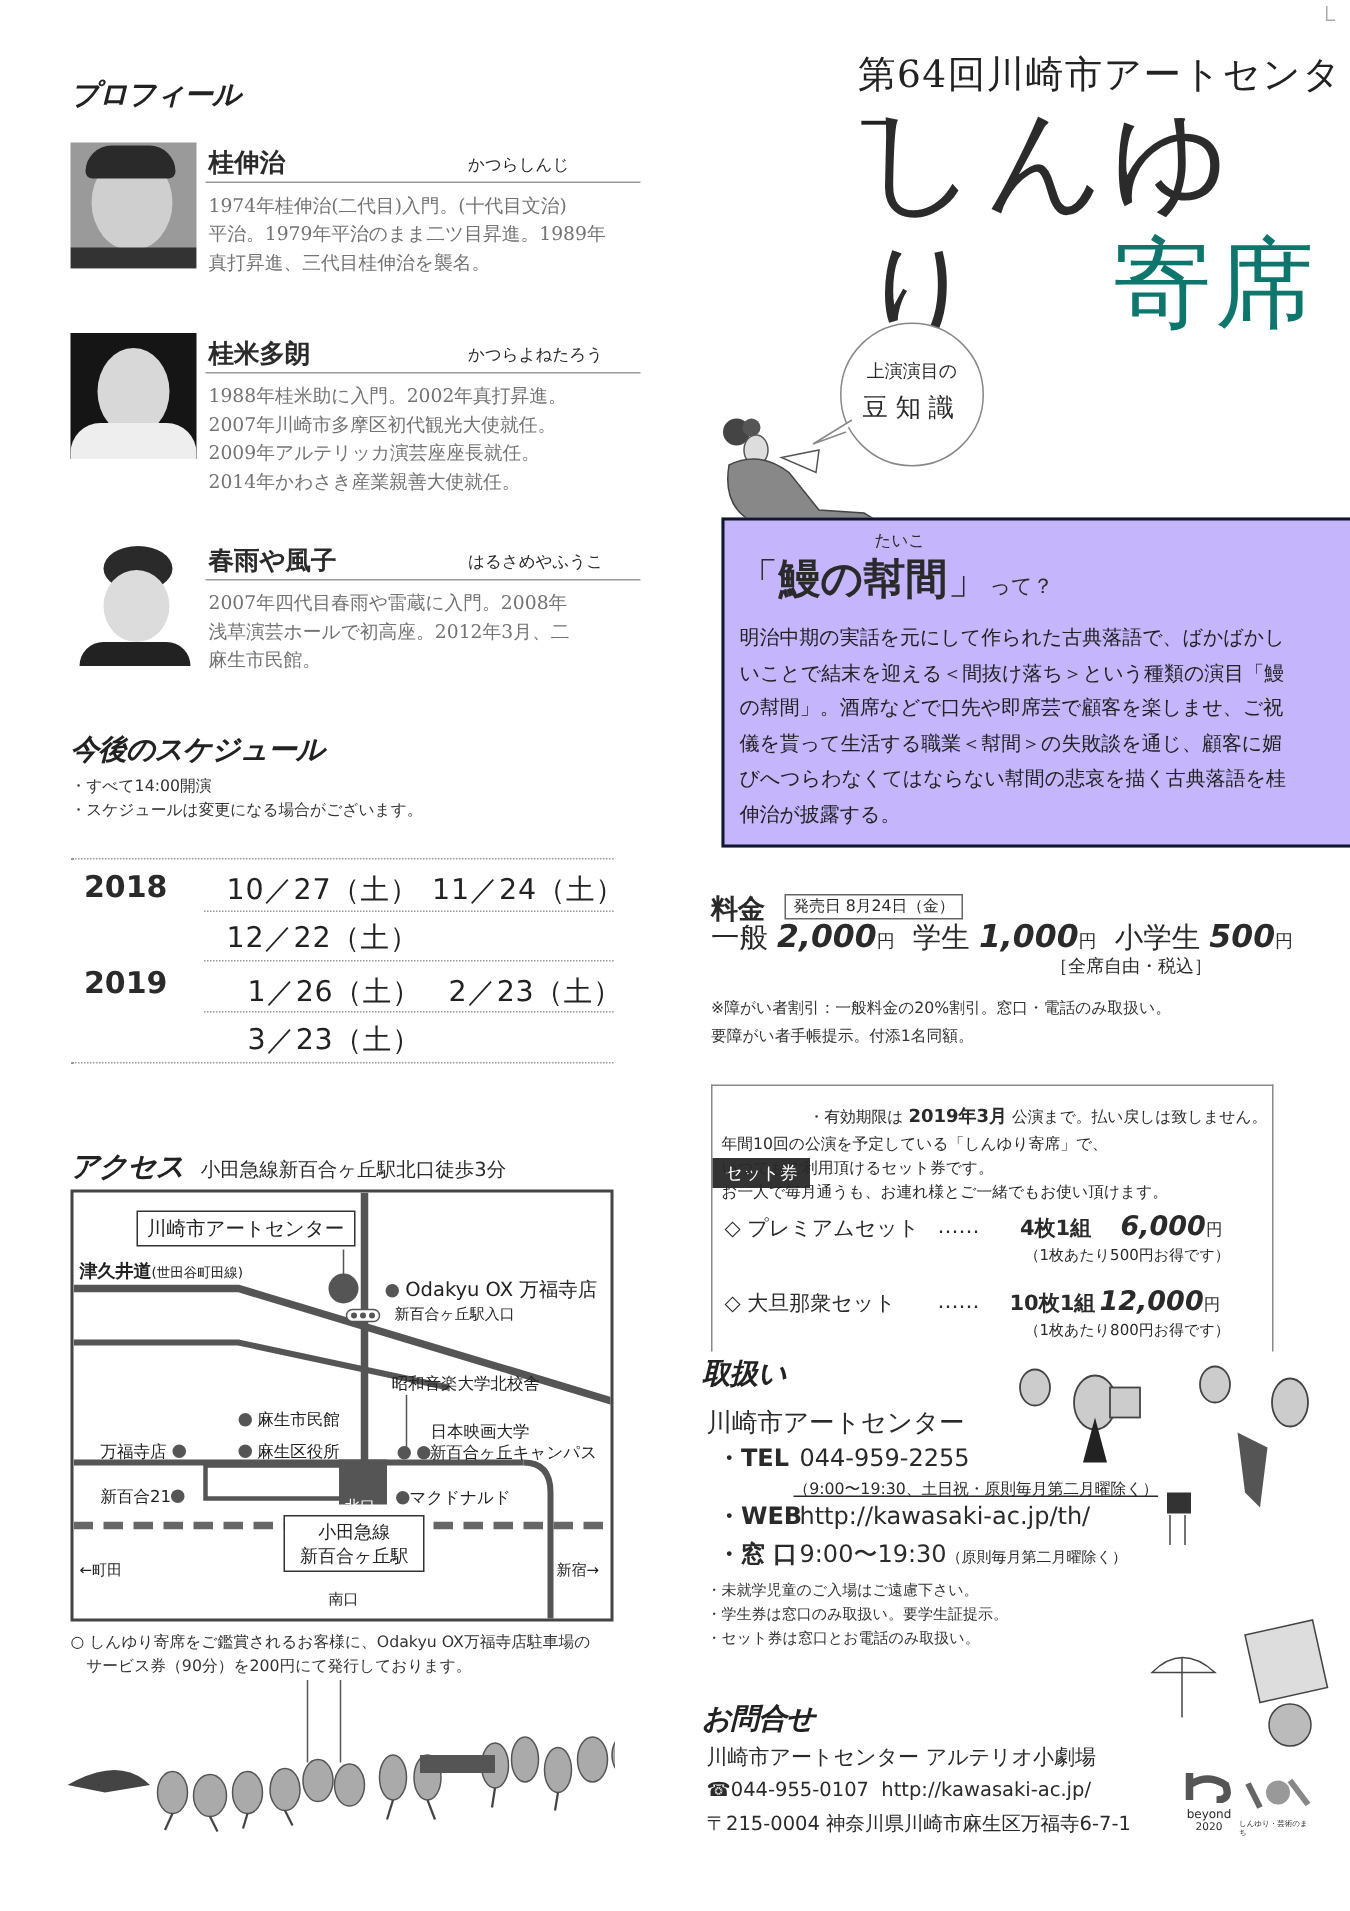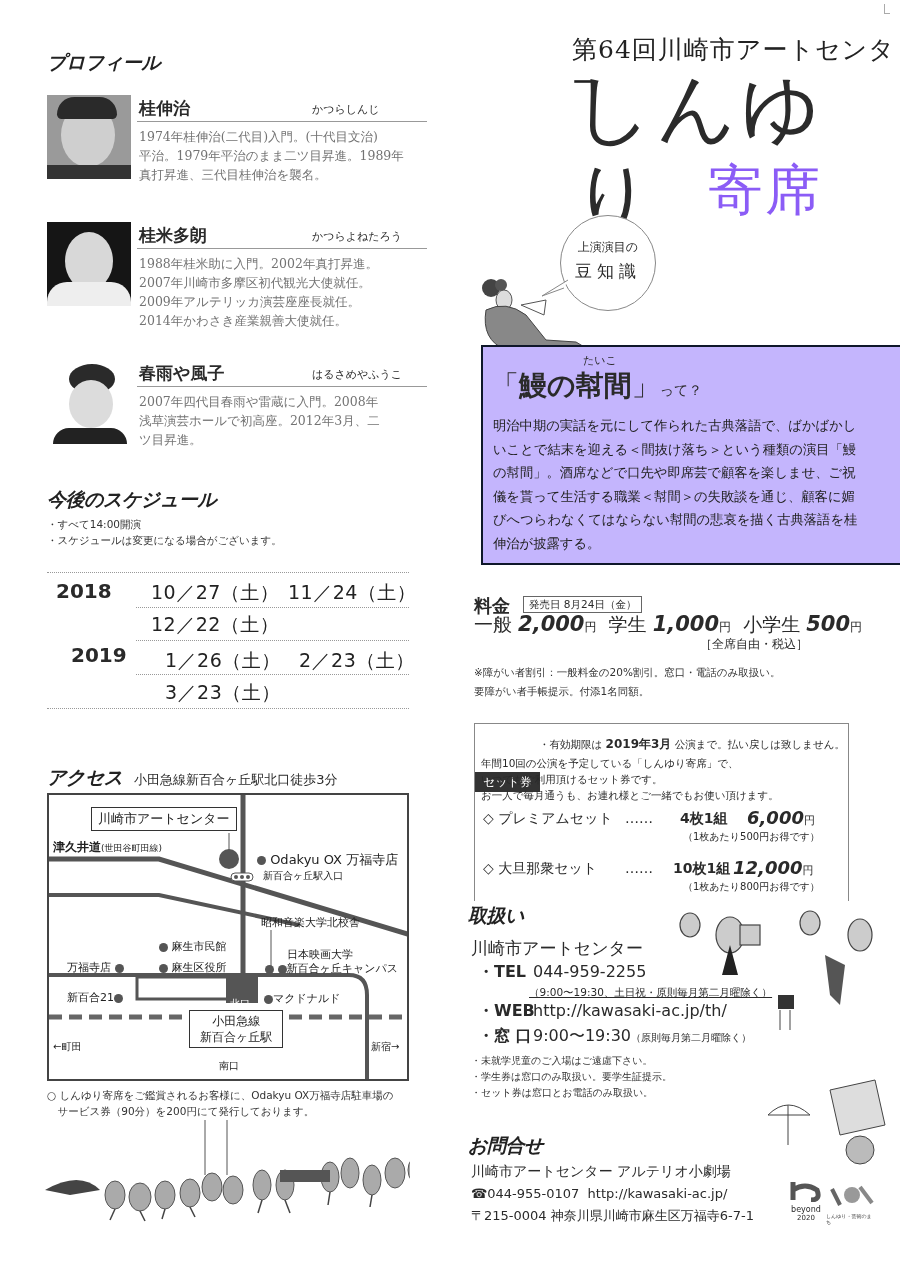--- a/index.html
+++ b/index.html
@@ -30,21 +30,21 @@
   .date { position: absolute; font-size: 19px; color: #222; letter-spacing: 0.5px; }
 
   
   .map { left: 47px; top: 793px; width: 362px; height: 288px; border: 2px solid #444; background: #fff; overflow: hidden; }
   .map .lbl { position: absolute; font-size: 12px; color: #222; white-space: nowrap; }
   .map .dot { display: inline-block; width: 9px; height: 9px; border-radius: 50%; background: #555; vertical-align: middle; }
 
   
   .subtitle { left: 572px; top: 33px; font-size: 25px; letter-spacing: 1px; color: #222; }
   .title1 { left: 573px; top: 63px; font-size: 78px; font-weight: 300; letter-spacing: 4px; color: #2b2b2b; line-height: 90px; }
-  .title2 { left: 708px; top: 150px; font-size: 55px; letter-spacing: 2px; color: #8b5cf6; line-height: 80px; }
+  .title2 { left: 742px; top: 150px; font-size: 66px; letter-spacing: 2px; color: #0f766e; line-height: 80px; }
 
   .bubble { left: 560px; top: 215px; width: 96px; height: 96px; border: 1px solid #888; border-radius: 50%; background: #fff; text-align: center; }
   .bubble .l1 { margin-top: 23px; font-size: 12px; }
   .bubble .l2 { margin-top: 4px; font-size: 17px; letter-spacing: 5px; }
 
   
   .infobox { left: 481px; top: 345px; width: 430px; height: 220px; border: 2px solid #0f172a; background: #c4b5fd; }
   .info-title { position: absolute; left: 8px; top: 20px; font-size: 28px; font-weight: bold; }
   .info-title .q { font-size: 14px; font-weight: normal; }
   .ruby { position: absolute; left: 100px; top: 6px; font-size: 11px; }
@@ -141,38 +141,38 @@
     <div class="face" style="left:22px;top:20px;width:44px;height:48px;background:#dcdcdc;"></div>
     <div style="position:absolute;left:6px;bottom:0;width:74px;height:16px;background:#222;border-radius:20px 20px 0 0;"></div>
   </div>
   <div class="pname-row">
     <span class="pname serif">春雨や風子</span>
     <span class="pkana">はるさめやふうこ</span>
   </div>
   <div class="pbio serif">
     <div>2007年四代目春雨や雷蔵に入門。2008年</div>
     <div>浅草演芸ホールで初高座。2012年3月、二</div>
-    <div>ツ目昇進。</div>
+    <div>麻生市民館。</div>
   </div>
 </div>
 
 <div class="abs h-italic" style="left:47px;top:487px;">今後のスケジュール</div>
 <div class="abs notes-small" style="left:47px;top:516px;">
   <div>・すべて14:00開演</div>
   <div>・スケジュールは変更になる場合がございます。</div>
 </div>
 
 <div class="dotline" style="left:47px;top:572px;width:362px;"></div>
 <div class="year" style="left:56px;top:579px;">2018</div>
 <div class="date" style="left:151px;top:580px;">10／27（土）</div>
 <div class="date" style="left:288px;top:580px;">11／24（土）</div>
 <div class="dotline" style="left:136px;top:607px;width:273px;"></div>
 <div class="date" style="left:151px;top:612px;">12／22（土）</div>
 <div class="dotline" style="left:136px;top:640px;width:273px;"></div>
-<div class="year" style="left:71px;top:643px;text-align:right;">2019</div>
+<div class="year" style="left:56px;top:643px;text-align:right;">2019</div>
 <div class="date" style="left:165px;top:648px;">1／26（土）</div>
 <div class="date" style="left:299px;top:648px;">2／23（土）</div>
 <div class="dotline" style="left:136px;top:674px;width:273px;"></div>
 <div class="date" style="left:165px;top:680px;">3／23（土）</div>
 <div class="dotline" style="left:47px;top:708px;width:362px;"></div>
 
 <div class="abs" style="left:47px;top:765px;white-space:nowrap;">
   <span class="h-italic">アクセス</span>
   <span style="font-size:13px;margin-left:6px;">小田急線新百合ヶ丘駅北口徒歩3分</span>
 </div>

